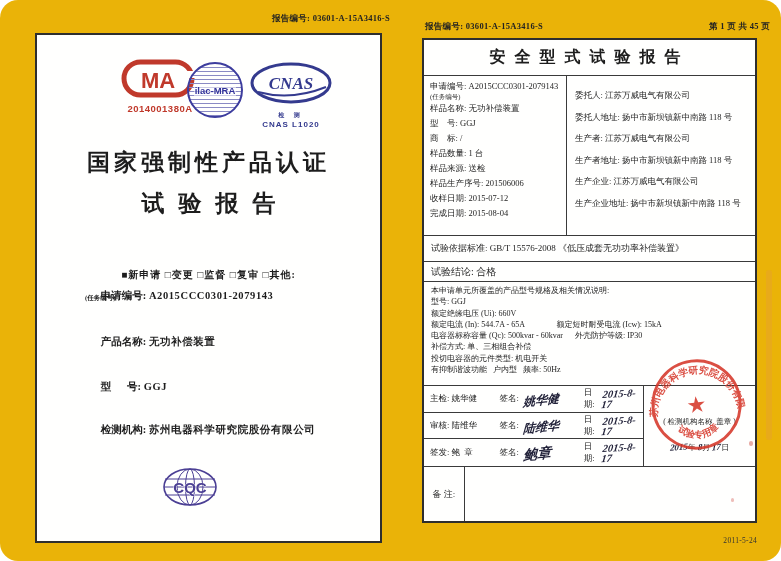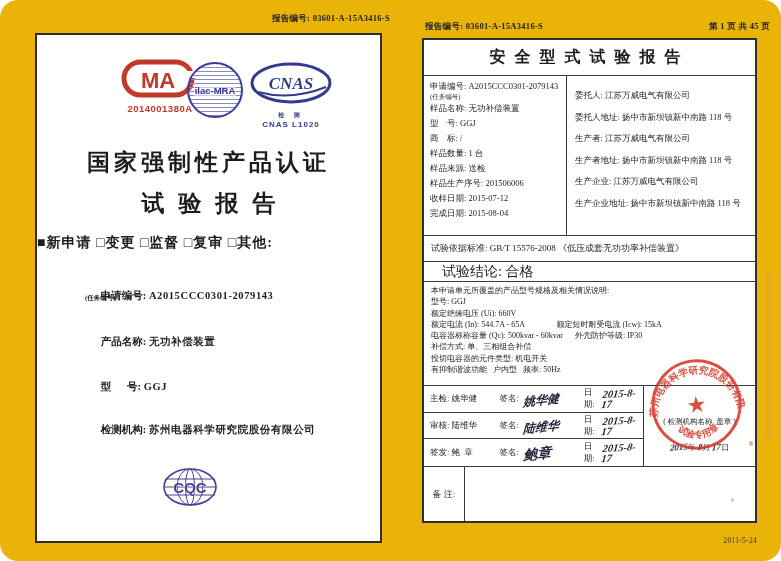--- a/index.html
+++ b/index.html
@@ -7,21 +7,21 @@
           font-family:"Liberation Serif","DejaVu Serif",serif;color:#1d1d1d;border-radius:18px;}
   .abs{position:absolute;}
   .page{position:absolute;background:#fffffe;border:2px solid #2e2e2e;box-sizing:border-box;}
 
   
   .hdr-num{font-size:8.5px;font-weight:bold;letter-spacing:.3px;color:#222;}
   .ftr{font-size:7.5px;color:#333;letter-spacing:.3px;}
 
   
   .lp-title{width:100%;text-align:center;font-weight:bold;font-size:23px;}
-  .lp-checkline{width:100%;text-align:left;font-size:14px;font-weight:bold;letter-spacing:1px;}
+  .lp-checkline{width:100%;text-align:center;font-size:10px;font-weight:bold;letter-spacing:1px;margin-top:34px;}
   .lp-field{font-size:10.5px;font-weight:600;white-space:pre-wrap;}
   .lp-field .val{letter-spacing:.6px;}
   .lp-note{font-size:6.5px;font-weight:600;}
   .cma-num{color:#c0392b;font-size:9.5px;font-weight:bold;text-align:center;letter-spacing:.5px;
            font-family:"Liberation Sans",sans-serif;}
   .ilac-circle{width:56px;height:56px;border-radius:50%;border:2px solid #3d3d9e;box-sizing:border-box;
                background:repeating-linear-gradient(0deg,#8a8ac4 0 1px,transparent 1px 4px);
                display:flex;align-items:center;justify-content:center;}
   .ilac-label{font-size:9.5px;font-weight:bold;color:#32329a;font-family:"Liberation Sans",sans-serif;
               background:rgba(255,255,255,.55);padding:0 1px;}
@@ -35,21 +35,21 @@
   .r-title{height:36px;display:flex;align-items:center;justify-content:center;
            font-size:16px;font-weight:bold;letter-spacing:9px;border-bottom-width:1.5px;}
   .r-info{height:160px;display:flex;}
   .info-l{width:143px;border-right:1px solid #3a3a3a;box-sizing:border-box;padding:5px 2px 0 6px;}
   .info-r{flex:1;padding:9px 4px 0 8px;}
   .iline{font-size:8.5px;line-height:15px;white-space:pre-wrap;}
   .iline.first{line-height:11px;}
   .iline.small{font-size:6.5px;line-height:9px;}
   .irline{font-size:8.5px;line-height:21.5px;white-space:pre-wrap;}
   .r-standard{height:26px;display:flex;align-items:center;padding-left:7px;font-size:9px;}
-  .r-conclusion{height:20px;display:flex;align-items:center;padding-left:18px;font-size:14px;}
+  .r-conclusion{height:20px;display:flex;align-items:center;padding-left:7px;font-size:10px;}
   .r-coverage{height:104px;padding:3px 4px 0 7px;box-sizing:border-box;}
   .cov-line{font-size:8px;line-height:11.3px;white-space:pre-wrap;}
   .r-signblock{height:81px;display:flex;}
   .sign-left{flex:1;display:flex;flex-direction:column;}
   .sig-row{height:27px;display:flex;align-items:center;padding-left:6px;font-size:8.5px;box-sizing:border-box;}
   .sig-row:not(:last-child){border-bottom:1px solid #3a3a3a;}
   .sig-role{width:74px;white-space:pre-wrap;}
   .sig-lab{width:25px;}
   .sig-date-lab{margin-left:6px;}
   .stamp-cell{width:112px;border-left:1px solid #3a3a3a;box-sizing:border-box;position:relative;}

